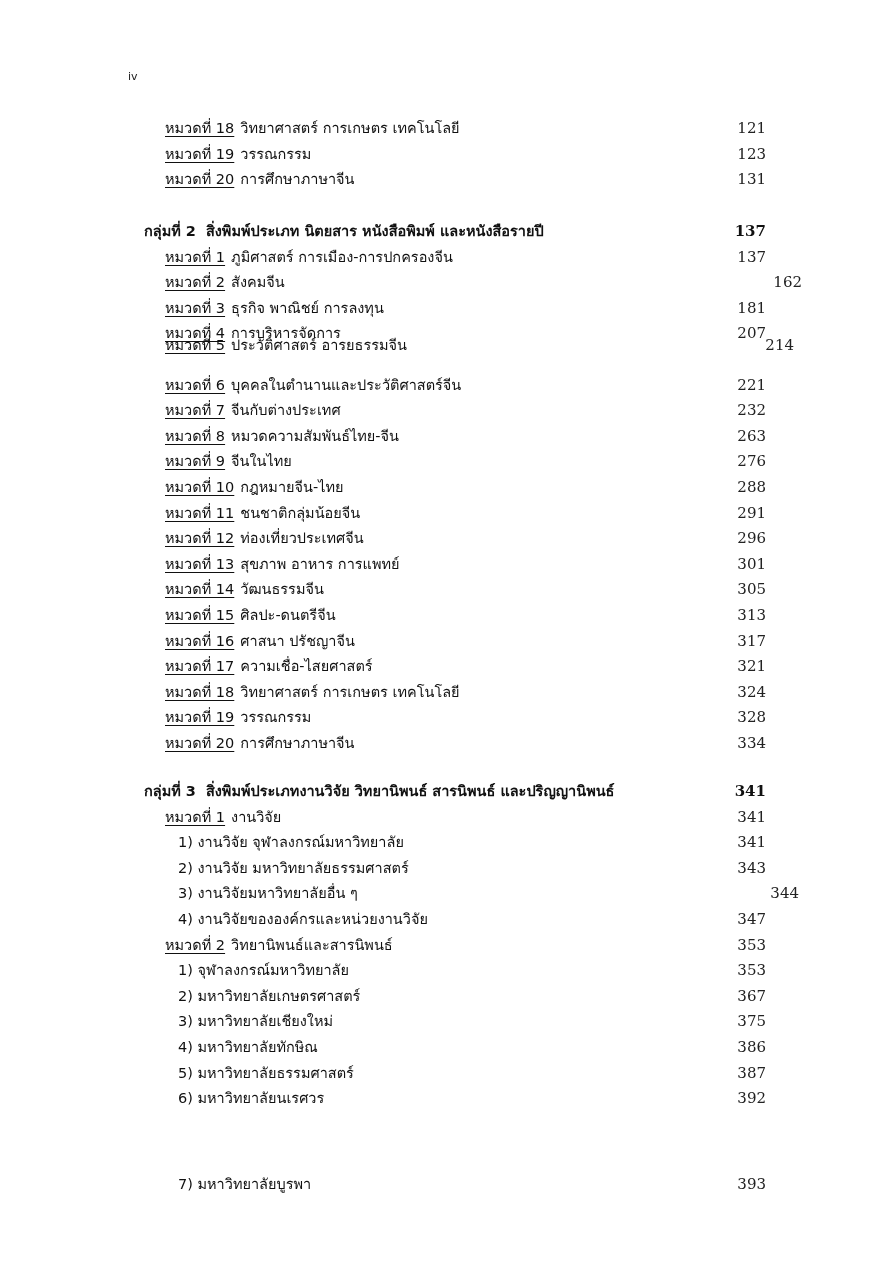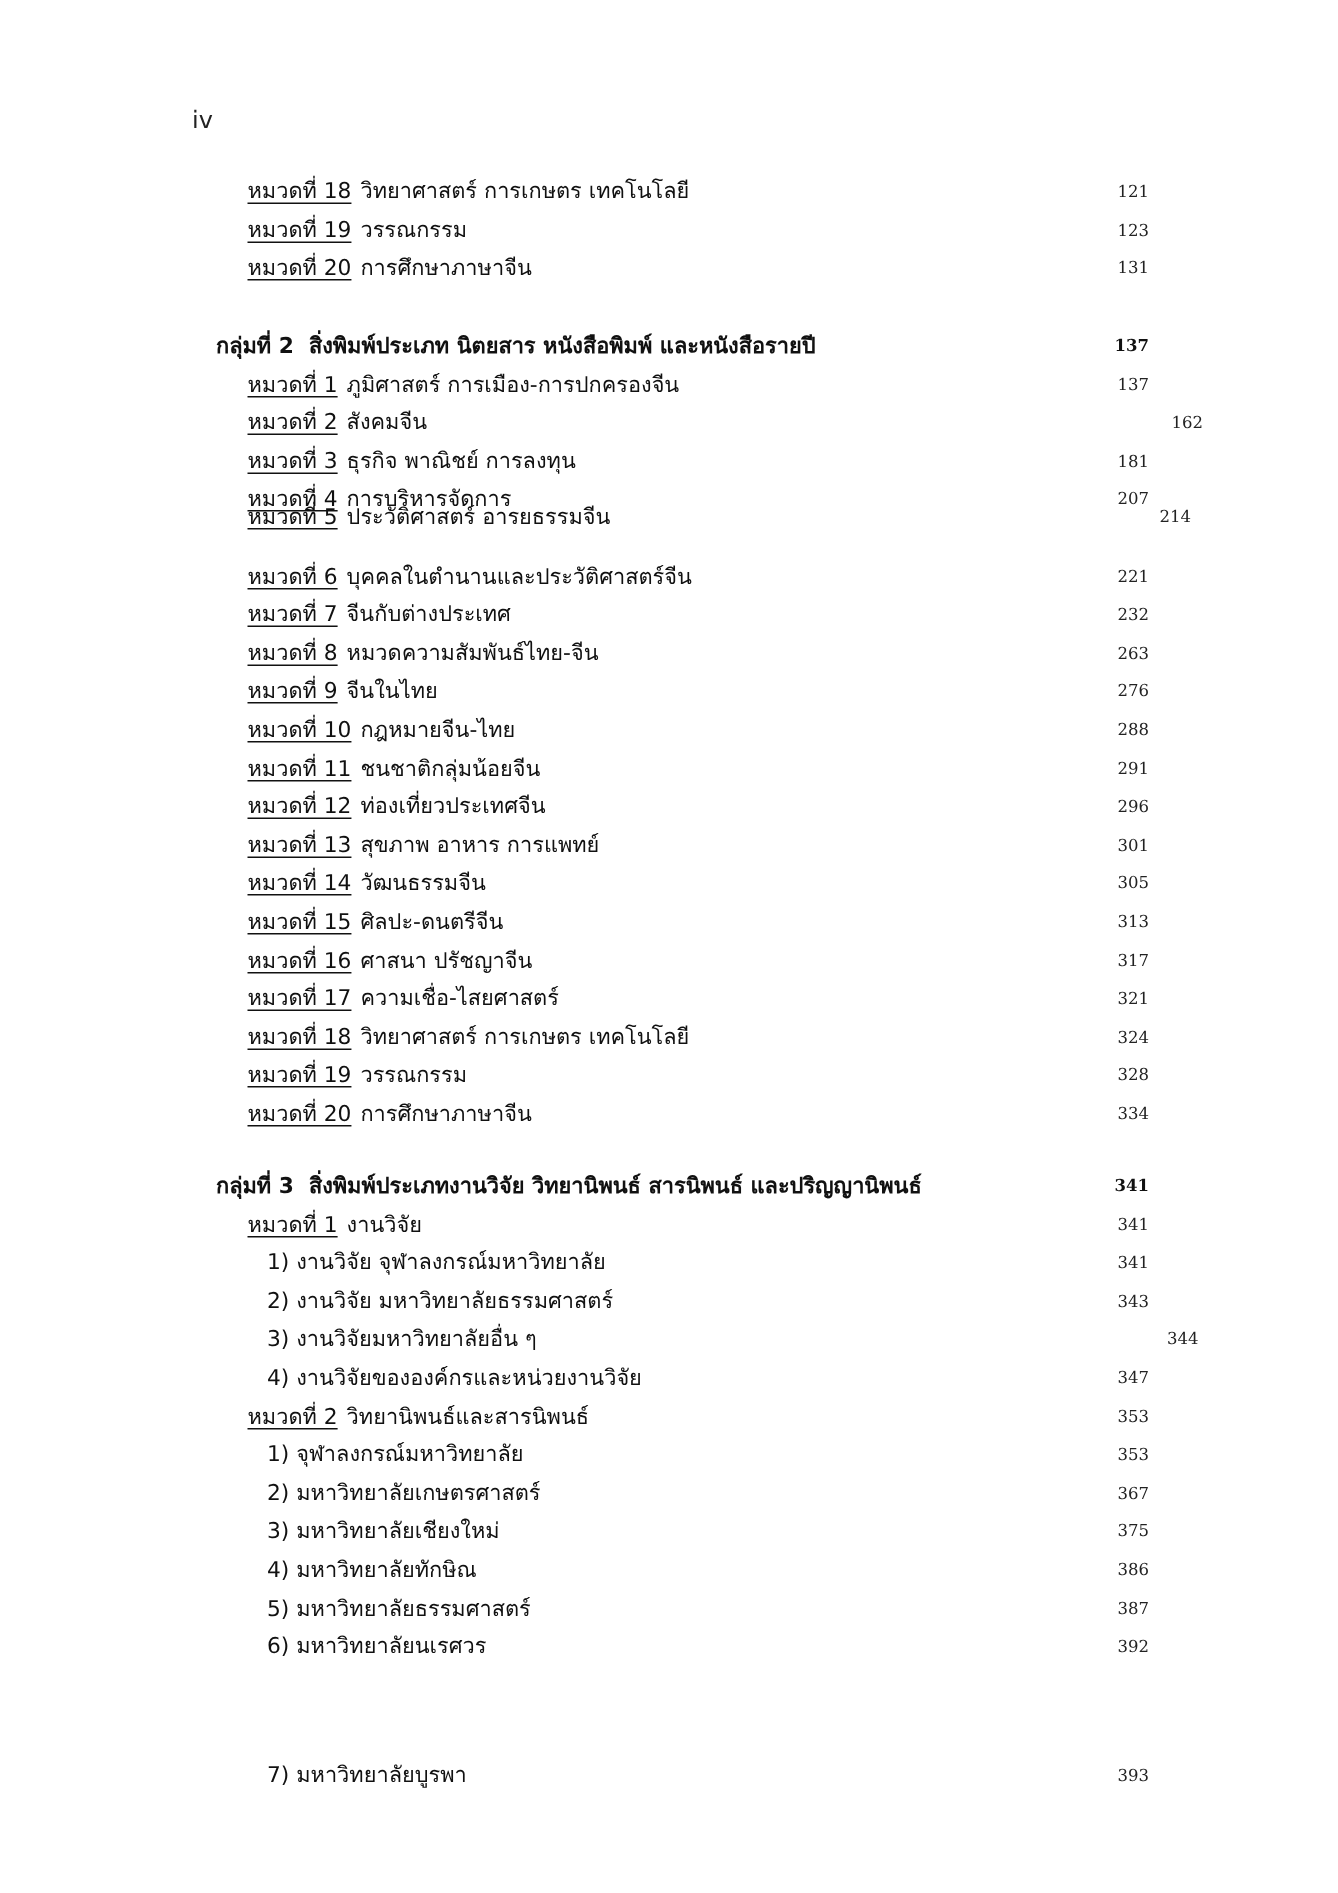--- a/index.html
+++ b/index.html
@@ -2,31 +2,31 @@
 <html><head>
 <meta charset="utf-8">
 <style>
   html, body { margin: 0; padding: 0; background: #ffffff; }
   body {
     width: 892px; height: 1262px; position: relative; overflow: hidden;
     font-family: "DejaVu Sans", sans-serif; color: #111;
   }
   .page-num {
     position: absolute; left: 128px; top: 70px;
-    font-size: 16px; color: #222;
+    font-size: 11px; color: #222;
   }
   .toc { position: absolute; left: 0; top: 0; width: 892px; }
   .row {
     position: absolute; left: 0; width: 892px; height: 24px;
     font-size: 14.5px; line-height: 24px;
   }
   .row .label { position: absolute; white-space: nowrap; }
   .row .pg {
     position: absolute; right: 126px; text-align: right;
-    font-family: "DejaVu Serif", serif; font-size: 11px; color: #222;
+    font-family: "DejaVu Serif", serif; font-size: 15px; color: #222;
   }
   .chap .label { left: 165px; }
   .chap .tag { text-decoration: underline; text-underline-offset: 3px; text-decoration-thickness: 1px; margin-right: 6px; }
   .grp .label { left: 144px; font-weight: bold; }
   .grp .gno { margin-right: 10px; }
   .grp .pg { font-weight: bold; color: #111; }
   .sub .label { left: 178px; }
 </style>
 </head>
 <body>

